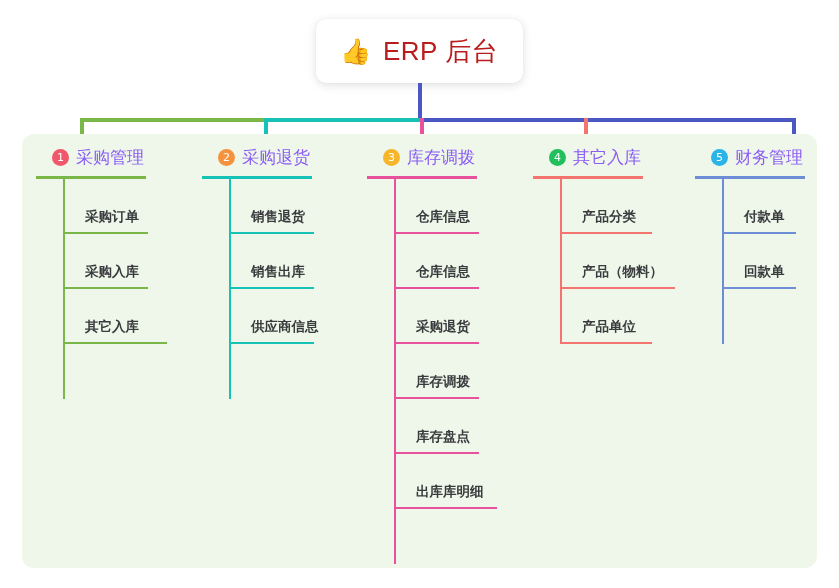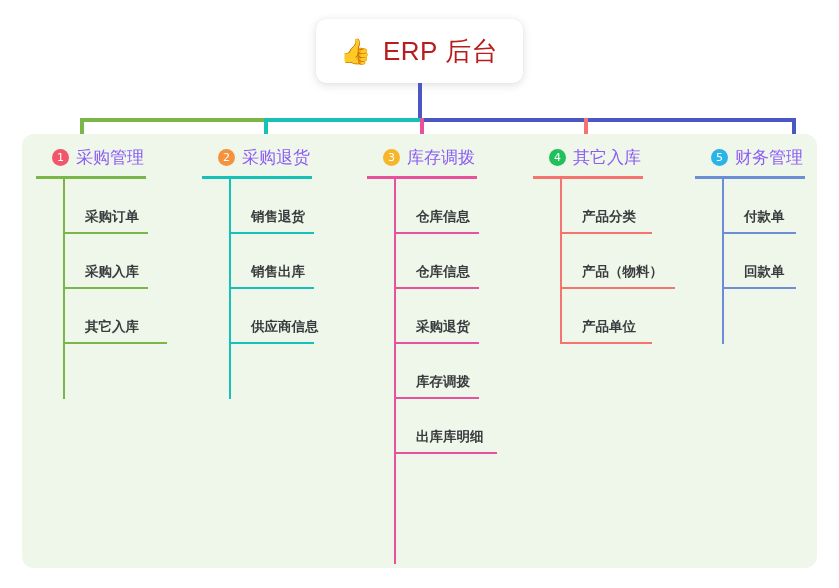--- a/index.html
+++ b/index.html
@@ -226,20 +226,24 @@
         </div>
         <div class="leaf">
           <span class="leaf-label">采购退货</span>
           <div class="leaf-rule" style="background: rgb(232, 81, 155); width: 85px;"></div>
         </div>
         <div class="leaf">
           <span class="leaf-label">库存调拨</span>
           <div class="leaf-rule" style="background: rgb(232, 81, 155); width: 85px;"></div>
         </div>
         <div class="leaf">
+          <span class="leaf-label">库存盘点</span>
+          <div class="leaf-rule" style="background: rgb(232, 81, 155); width: 85px;"></div>
+        </div>
+        <div class="leaf">
           <span class="leaf-label">出库库明细</span>
           <div class="leaf-rule" style="background: rgb(232, 81, 155); width: 103px;"></div>
         </div>
       </div>
     </div>
     <div class="column" style="left: 533px; width: 150px;">
       <div class="col-head">
         <span class="badge" style="background: rgb(33, 192, 92);">4</span>
         <span class="col-title">其它入库</span>
       </div>

